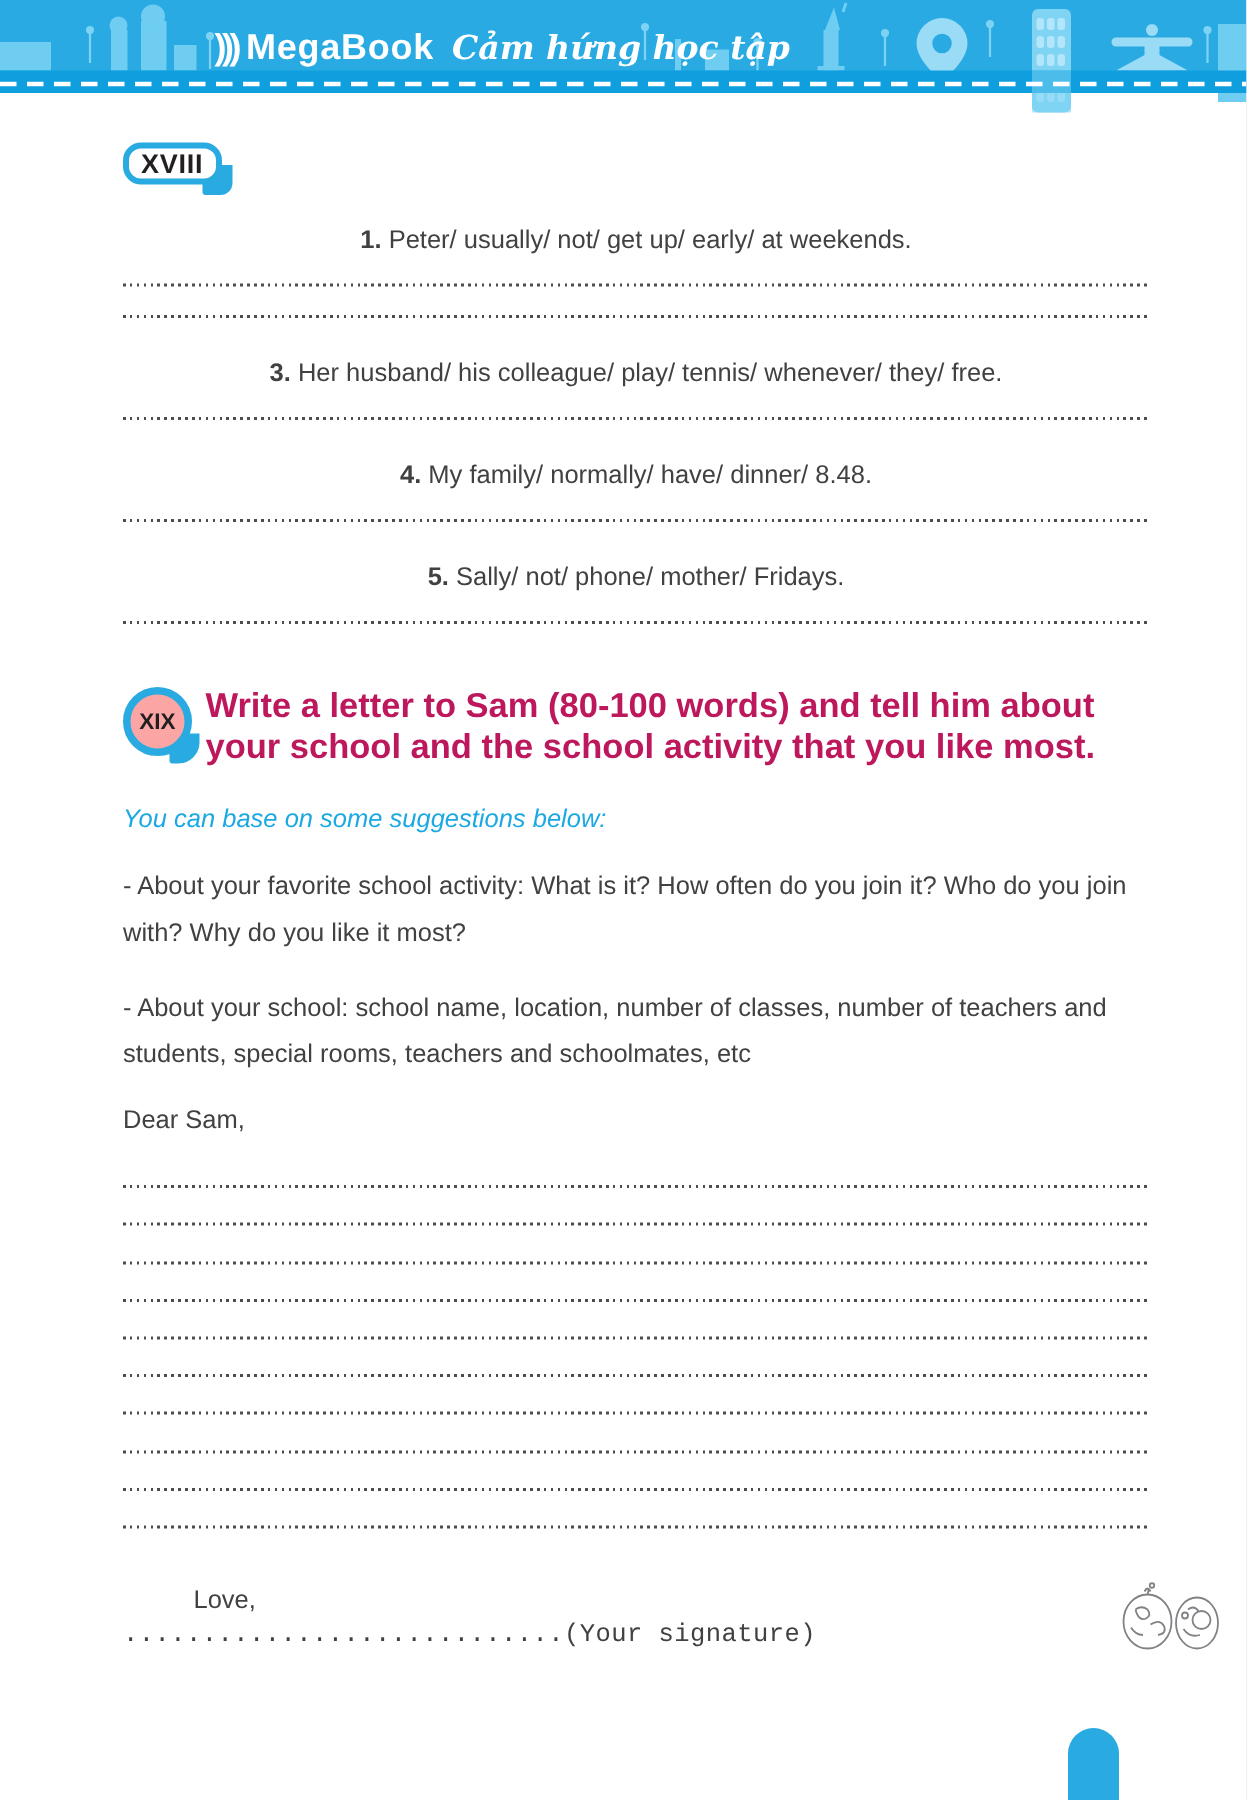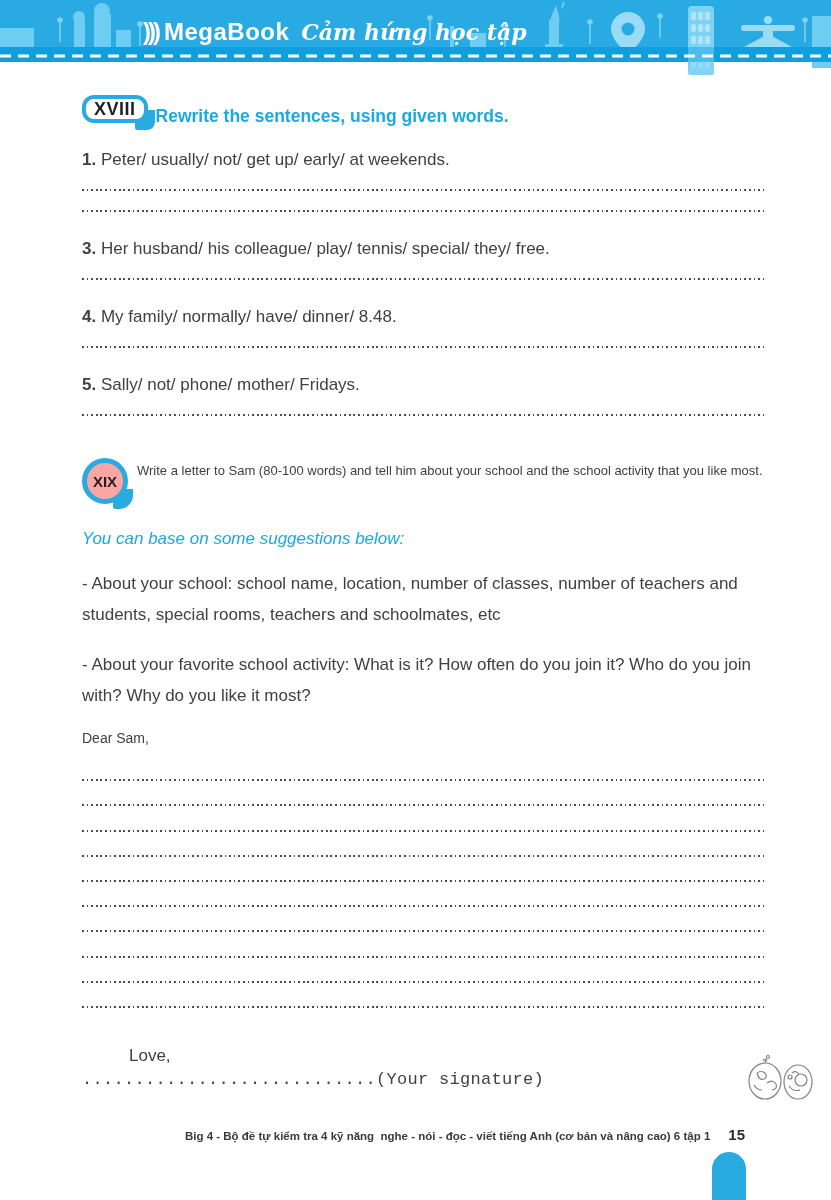--- a/index.html
+++ b/index.html
@@ -36,49 +36,49 @@
     position:relative; min-width:56px; height:28px; padding:0 8px;
     background:#fff; border:4px solid #29abe2; border-radius:12px;
     display:flex; align-items:center; justify-content:center;
     font-weight:bold; font-size:18px; color:#231f20; letter-spacing:0.5px;
   }
   .ex-title18 {
     margin-left:8px; margin-bottom:-4px;
     color:#1ba8e3; font-weight:bold; font-size:17.5px;
   }
 
-  .ex-item p { margin-top:27px; font-size:17px; line-height:20px; }
+  .ex-item p { margin-top:27px; font-size:17px; line-height:20px;text-align:center; }
   .ex-item p b { color:#414042; }
   .dotline {
     height:2px; margin-top:20px; margin-bottom:6px;
     background-image:repeating-linear-gradient(to right,#4d4d4f 0px,#4d4d4f 1.7px,transparent 1.7px,transparent 4.6px);
   }
   .ex-item .dotline { margin-top:19px; margin-bottom:0; }
 
   .ex-header19 { display:flex; align-items:flex-start; margin-top:42px; }
   .badge-tail19 {
     position:absolute; right:-5px; bottom:-5px; width:20px; height:20px;
     background:#29abe2; border-radius:0 0 14px 2px;
   }
   .badge-box19 {
     position:relative; width:46px; height:46px;
     background:#fca5a5; border:5px solid #29abe2; border-radius:50%;
     display:flex; align-items:center; justify-content:center;
     font-weight:bold; font-size:15px; color:#231f20;
   }
   .ex-title19 {
     margin-left:9px; margin-top:-1px;
-    color:#404040; font-weight:normal; font-size:13px; line-height:27px;
+    color:#be185d; font-weight:bold; font-size:23px; line-height:27px;
   }
 
   .hint {
     margin-top:25px; color:#1ba8e3; font-style:italic; font-size:17px;
   }
   .sugg { margin-top:19px; font-size:17px; line-height:31px; }
-  .salutation { margin-top:19px; font-size:14px; }
+  .salutation { margin-top:19px; font-size:17px; }
 
   .letter-lines { margin-top:10px; }
   .letter-lines .wline {
     height:25.2px;
     background-image:repeating-linear-gradient(to right,#4d4d4f 0px,#4d4d4f 1.7px,transparent 1.7px,transparent 4.6px);
     background-size:100% 2px; background-position:left bottom; background-repeat:no-repeat;
   }
   .closing { margin-top:36px; font-size:17px; line-height:24px;margin-left:47px; }
   .signature { font-size:17px; line-height:24px; letter-spacing:0.3px;font-family:Liberation Mono, monospace; }
 
@@ -187,54 +187,53 @@
     </div>
   </div>
 
   <div class="content">
 
     <div class="ex-header18">
       <div class="badge-wrap">
         <div class="badge-tail18"></div>
         <div class="badge-box18">XVIII</div>
       </div>
-      <div class="ex-title18">Rewrite the sentences, using given words.</div>
     </div>
 
     <div class="ex-item">
       <p><b>1.</b><span> Peter/ usually/ not/ get up/ early/ at weekends.</span></p>
       <div class="dotline"></div>
     </div>
     <div class="ex-item">
       <div class="dotline"></div>
     </div>
     <div class="ex-item">
-      <p><b>3.</b><span> Her husband/ his colleague/ play/ tennis/ special/ they/ free.</span></p>
+      <p><b>3.</b><span> Her husband/ his colleague/ play/ tennis/ whenever/ they/ free.</span></p>
       <div class="dotline"></div>
     </div>
     <div class="ex-item">
       <p><b>4.</b><span> My family/ normally/ have/ dinner/ 8.48.</span></p>
       <div class="dotline"></div>
     </div>
     <div class="ex-item">
       <p><b>5.</b><span> Sally/ not/ phone/ mother/ Fridays.</span></p>
       <div class="dotline"></div>
     </div>
 
     <div class="ex-header19">
       <div class="badge-wrap">
         <div class="badge-tail19"></div>
         <div class="badge-box19">XIX</div>
       </div>
       <div class="ex-title19">Write a letter to Sam (80-100 words) and tell him about your school and the school activity that you like most.</div>
     </div>
 
     <div class="hint">You can base on some suggestions below:</div>
+    <div class="sugg">- About your favorite school activity: What is it? How often do you join it? Who do you join with? Why do you like it most?</div>
     <div class="sugg">- About your school: school name, location, number of classes, number of teachers and students, special rooms, teachers and schoolmates, etc</div>
-    <div class="sugg">- About your favorite school activity: What is it? How often do you join it? Who do you join with? Why do you like it most?</div>
     <div class="salutation">Dear Sam,</div>
 
     <div class="letter-lines">
       <div class="wline"></div>
       <div class="wline"></div>
       <div class="wline"></div>
       <div class="wline"></div>
       <div class="wline"></div>
       <div class="wline"></div>
       <div class="wline"></div>
@@ -256,19 +255,15 @@
       <path d="M20 8 q2 -4 4 0 M22 10 l1 -4"></path>
       <circle cx="25" cy="4" r="1.5"></circle>
       <ellipse cx="55" cy="29" rx="14" ry="17"></ellipse>
       <path d="M49 20 q4 -3 7 1"></path>
       <circle cx="58" cy="27" r="6"></circle>
       <path d="M46 33 q4 6 11 4"></path>
       <circle cx="47" cy="24" r="2"></circle>
     </g>
   </svg>
 
-  <div class="footer-row">
-    <span class="footer-text">Big 4 - Bộ đề tự kiểm tra 4 kỹ năng  nghe - nói - đọc - viết tiếng Anh (cơ bản và nâng cao) 6 tập 1</span>
-    <span class="page-number">15</span>
-  </div>
   <div class="page-tab"></div>
 
 </div>
 
 </body></html>

